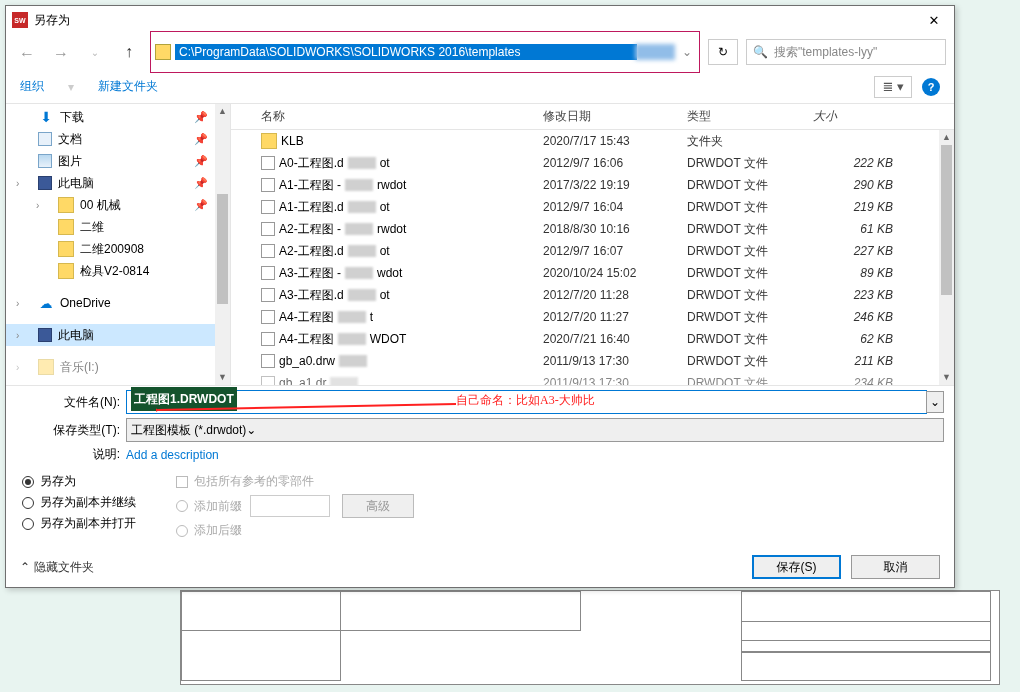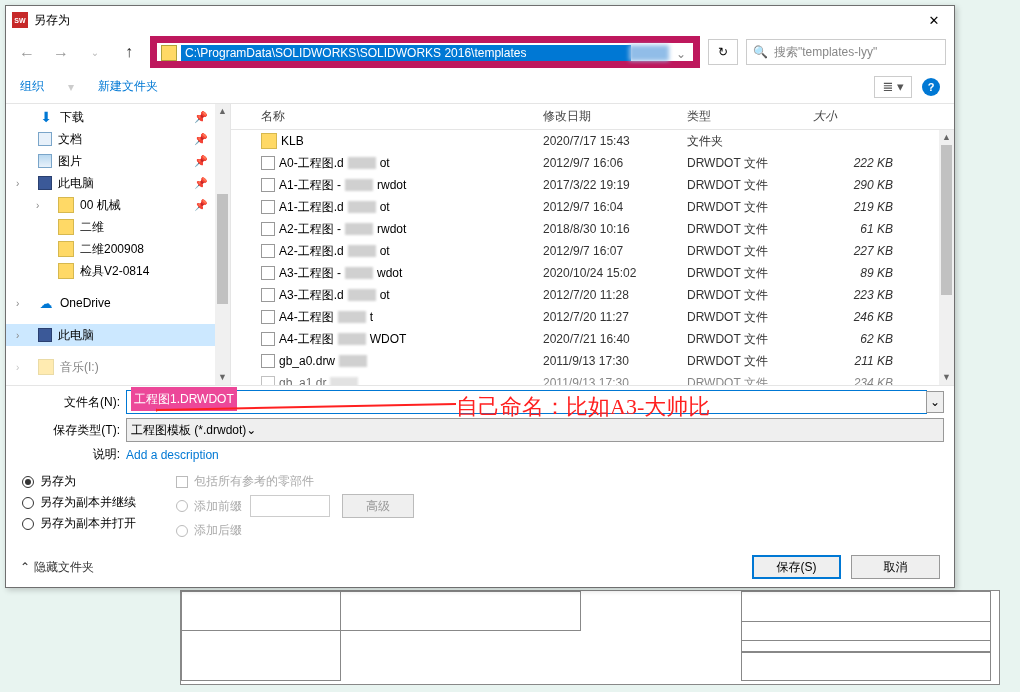--- a/index.html
+++ b/index.html
@@ -7,21 +7,21 @@
   .window { position: absolute; left: 5px; top: 5px; width: 950px; height: 583px; background: #fff; border: 1px solid #6f6f6f; box-shadow: 2px 2px 6px rgba(0,0,0,.2); display: flex; flex-direction: column; }
   .titlebar { height: 28px; display: flex; align-items: center; padding-left: 6px; }
   .app-icon { width: 16px; height: 16px; background: #c62828; display: flex; align-items: center; justify-content: center; color: #fff; font-size: 7px; font-weight: bold; }
   .title-text { margin-left: 6px; font-size: 12px; }
   .win-btns { margin-left: auto; display: flex; }
   .win-btn { width: 40px; height: 28px; display: flex; align-items: center; justify-content: center; font-size: 13px; }
 
   .navrow { height: 36px; display: flex; align-items: center; padding: 0 8px; gap: 8px; }
   .nav-arrow { width: 26px; height: 26px; display: flex; align-items: center; justify-content: center; color: #999; font-size: 16px; }
   .nav-arrow.enabled { color: #333; }
-  .addr-wrap { flex: 1; display: flex; align-items: flex-end; border: 7px solid #be185d; height: 32px; padding-left: 4px; }
+  .addr-wrap { flex: 1; display: flex; align-items: center; border: 1px solid #be185d; height: 42px; padding-left: 4px; }
   .addr-icon { width: 16px; height: 16px; background: #ffd966; border: 1px solid #b0a23c; }
   .addr-text { flex: 1; margin-left: 4px; color: #fff; background: #0078d4; padding: 1px 4px; white-space: nowrap; overflow: hidden; }
   .addr-blur { width: 40px; height: 16px; background: #91bde8; filter: blur(2px); margin-left: -2px; }
   .addr-chev { width: 24px; text-align: center; color: #888; }
   .refresh-btn { width: 30px; height: 26px; border: 1px solid #ccc; display: flex; align-items: center; justify-content: center; }
   .search-box { width: 200px; height: 26px; border: 1px solid #ccc; display: flex; align-items: center; padding: 0 6px; color: #888; gap: 6px; }
 
   .toolbar { height: 34px; border-bottom: 1px solid #e5e5e5; display: flex; align-items: center; padding: 0 14px; gap: 24px; }
   .toolbar .link { color: #0078d4; }
   .toolbar .right { margin-left: auto; display: flex; align-items: center; gap: 10px; }
@@ -59,27 +59,27 @@
   .file-row { display: flex; align-items: center; height: 22px; padding-left: 30px; }
   .file-row .ic-drw { width: 14px; height: 14px; border: 1px solid #999; background: #fff; }
   .file-row .fname { width: 282px; display: flex; align-items: center; gap: 4px; }
   .file-row .fname .blur { display: inline-block; width: 28px; height: 12px; background: #d0d0d0; filter: blur(1px); }
   .file-row .fdate { width: 144px; color: #333; }
   .file-row .ftype { width: 126px; color: #333; }
   .file-row .fsize { width: 80px; text-align: right; color: #333; font-style: italic; }
   .file-row.cut { opacity: .6; }
 
   .annotation { position: absolute; left: 150px; top: 388px; width: 760px; height: 20px; pointer-events: none; z-index: 50; }
-  .anno-text { position: absolute; left: 450px; top: 386px; color: #ff2020; font-size: 22px; font-family: SimSun, serif; z-index: 51; pointer-events: none; }
+  .anno-text { position: absolute; left: 450px; top: 386px; color: #ff2020; font-size: 12px; font-family: SimSun, serif; z-index: 51; pointer-events: none; }
 
   .bottom-form { border-top: 1px solid #e5e5e5; padding: 4px 10px 8px; }
   .form-row { display: flex; align-items: center; margin-bottom: 4px; }
   .form-label { width: 110px; text-align: right; padding-right: 6px; }
   .fname-input { flex: 1; height: 24px; border: 1px solid #0078d4; padding: 0 4px; }
-  .fname-input span { background: #ec4899; color: #fff; padding: 5px 3px; }
+  .fname-input span { background: #14532d; color: #fff; padding: 5px 3px; font-weight: bold; }
   .type-select { flex: 1; height: 24px; border: 1px solid #999; background: #efefef; padding: 0 4px; display: flex; align-items: center; justify-content: flex-start; }
   .desc-link { color: #0078d4; }
   .drop-btn { width: 18px; height: 22px; border: 1px solid #999; background: #efefef; display: flex; align-items: center; justify-content: center; margin-left: -1px; }
 
   .options-row { display: flex; padding: 6px 0 0 6px; }
   .opt-col { display: flex; flex-direction: column; gap: 4px; margin-right: 40px; }
   .radio, .check { display: flex; align-items: center; gap: 6px; }
   .radio-dot { width: 12px; height: 12px; border: 1px solid #333; border-radius: 50%; display: flex; align-items: center; justify-content: center; }
   .radio-dot.on::after { content: ""; width: 6px; height: 6px; background: #333; border-radius: 50%; }
   .check-box { width: 12px; height: 12px; border: 1px solid #333; }

